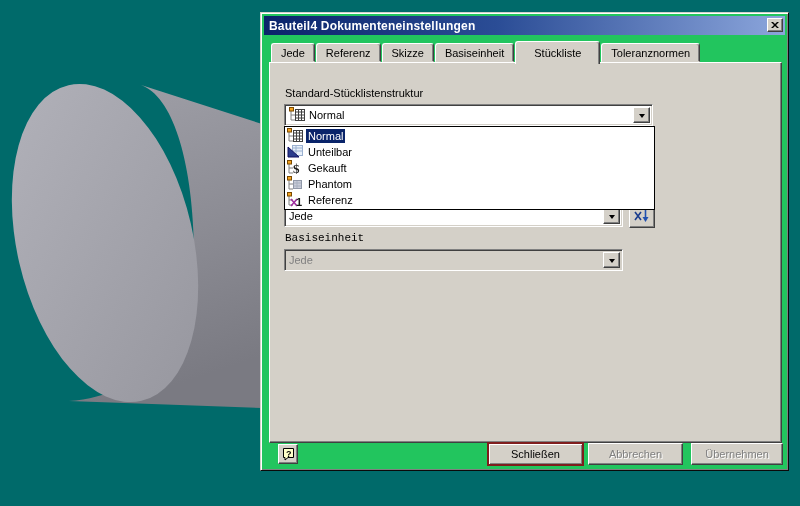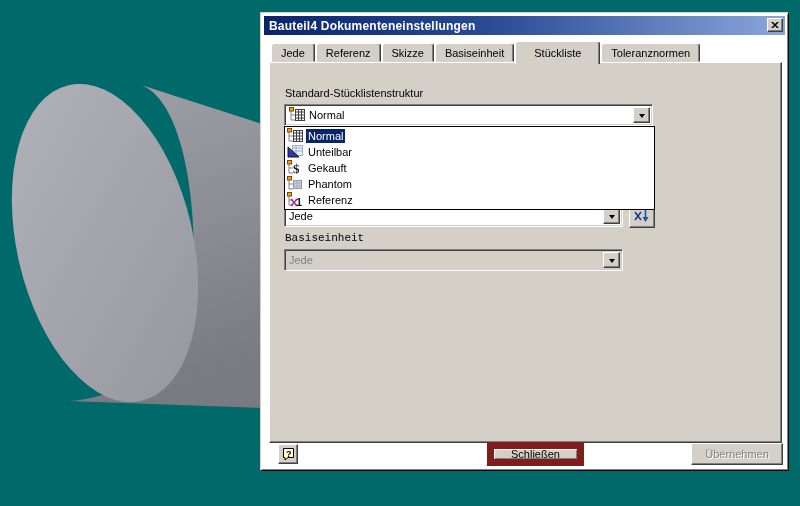--- a/index.html
+++ b/index.html
@@ -5,21 +5,21 @@
   * { margin:0; padding:0; box-sizing:border-box; }
   html,body { width:800px; height:506px; overflow:hidden; }
   body { background:#006A6A; font-family:"Liberation Sans", sans-serif; font-size:11px; color:#000; position:relative; }
 
   
   #scene { position:absolute; left:0; top:0; }
 
   
   .win {
     position:absolute; left:260px; top:12px; width:529px; height:459px;
-    background:#ffffff;
+    background:#22c55e;
     border:1px solid; border-color:#D4D0C8 #0A0A0A #0A0A0A #D4D0C8;
     box-shadow: inset 1px 1px 0 #FFFFFF, inset -1px -1px 0 #808080;
   }
   .titlebar {
     position:absolute; left:3px; top:3px; right:3px; height:19px;
     background:linear-gradient(90deg,#0A246A 0%, #2B4D96 45%, #8CA6DC 100%);
     display:flex; align-items:center; padding-left:5px;
   }
   .titlebar .title { color:#fff; font-weight:bold; font-size:12px; letter-spacing:0.2px; }
   .caption-btn {
@@ -83,21 +83,21 @@
   }
 
   
   .btn {
     position:absolute; height:22px; background:#D4D0C8;
     border:1px solid; border-color:#FFFFFF #404040 #404040 #FFFFFF;
     box-shadow: inset -1px -1px 0 #808080;
     display:flex; align-items:center; justify-content:center; font-size:11px;
   }
   .btn.default {
-    border:7px solid #7f1d1d; height:24px;
+    border:2px solid #7f1d1d; height:24px;
     box-shadow: inset 1px 1px 0 #FFFFFF, inset -1px -1px 0 #808080;
   }
   .btn.disabled { color:#808080; text-shadow:1px 1px 0 #FFFFFF; }
   .icon16 { width:16px; height:16px; flex:0 0 16px; }
 </style>
 </head>
 <body>
 
 <svg id="scene" width="262" height="506" viewBox="0 0 262 506">
   <defs>
@@ -248,17 +248,20 @@
 
   <div class="tool-btn" style="left:17px; top:431px; width:20px; height:20px;">
     <svg width="13" height="13" viewBox="0 0 13 13">
       <path d="M1.5 0.5 H11.5 V9.5 H6 L3 12 V9.5 H1.5 Z" fill="#FFFFC8" stroke="#000"></path>
       <text x="4" y="9" font-family="Liberation Sans, sans-serif" font-size="9" font-weight="bold" fill="#000">?</text>
     </svg>
   </div>
   <div class="btn default" style="left:226px; top:429px; width:97px;">
       <span>Schließen</span>
     </div>
+  <div class="btn disabled" style="left:327px; top:430px; width:95px;">
+      <span>Abbrechen</span>
+    </div>
   <div class="btn disabled" style="left:430px; top:430px; width:92px;">
       <span>Übernehmen</span>
     </div>
 
 </div>
 
 </body></html>

